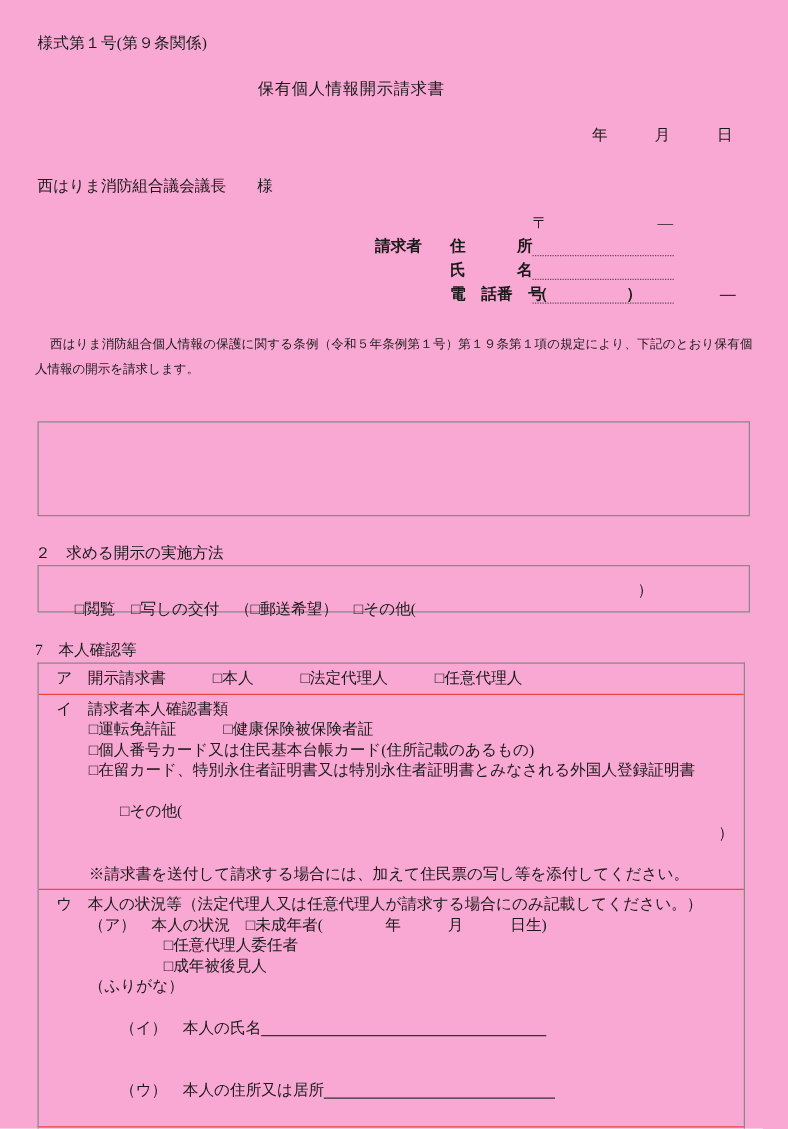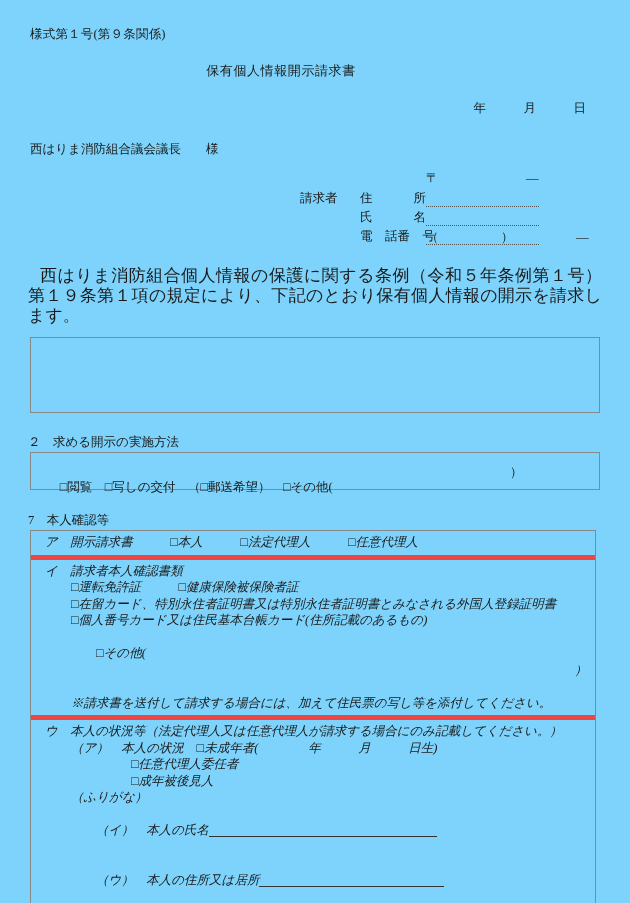--- a/index.html
+++ b/index.html
@@ -9,21 +9,21 @@
     background: #ffffff;
   }
   body {
     font-family: "Liberation Serif", "DejaVu Serif", serif;
     color: #1a1a1a;
   }
   .page {
     position: relative;
     width: 630px;
     height: 903px;
-    background: #7dd3fc;
+    background: #f9a8d4;
     overflow: hidden;
   }
   .abs { position: absolute; }
 
   
   .form-no {
     left: 30px; top: 26px;
     font-size: 12.5px;
     letter-spacing: 0.2px;
     white-space: nowrap;
@@ -51,22 +51,23 @@
   
   .req-block { left: 300px; top: 170px; font-size: 12.5px; }
   .postal-row {
     position: relative;
     height: 18px;
     padding-left: 126px;
     white-space: pre;
   }
   .req-row {
     display: flex;
-    align-items: flex-end;
+    align-items: center;
     height: 19px;
+    font-weight: bold;
   }
   .req-caption {
     width: 60px;
     text-align: left;
     white-space: pre;
     flex: none;
   }
   .req-label {
     width: 66px;
     flex: none;
@@ -85,21 +86,21 @@
     position: absolute;
     left: 0; bottom: -2px;
     white-space: pre;
     letter-spacing: 0;
   }
 
   
   .para {
     left: 28px; top: 266px;
     width: 574px;
-    font-size: 17px;
+    font-size: 10px;
     line-height: 20px;
     text-indent: 12px;
     text-align: justify;
   }
 
   
   .sec-head {
     font-size: 12.5px;
     white-space: pre;
   }
@@ -133,24 +134,23 @@
   
   .vtable {
     left: 30px; top: 530px;
     width: 566px;
     border: 1px solid #888;
     border-bottom: none;
     box-sizing: border-box;
     font-size: 12.5px;
   }
   .vrow {
-    border-bottom: 5px solid #ef4444;
+    border-bottom: 1px solid #ef4444;
     padding: 3px 0 4px 0;
     position: relative;
-    font-style: italic;
   }
   .vline {
     white-space: pre;
     line-height: 16.5px;
     padding-left: 14px;
   }
   .vline.i1 { padding-left: 40px; }
   .vline.i3 { padding-left: 100px; }
   .paren-tail {
     position: absolute;
@@ -224,22 +224,22 @@
 
   <div class="abs vtable">
 
     <div class="vrow">
       <div class="vline">ア　開示請求書　　　□本人　　　□法定代理人　　　□任意代理人</div>
     </div>
 
     <div class="vrow">
       <div class="vline">イ　請求者本人確認書類</div>
       <div class="vline i1">□運転免許証　　　□健康保険被保険者証</div>
+      <div class="vline i1">□個人番号カード又は住民基本台帳カード(住所記載のあるもの)</div>
       <div class="vline i1">□在留カード、特別永住者証明書又は特別永住者証明書とみなされる外国人登録証明書</div>
-      <div class="vline i1">□個人番号カード又は住民基本台帳カード(住所記載のあるもの)</div>
       <div class="vline i1">
         <span>□その他(</span>
         <span class="paren-tail">）</span>
       </div>
       <div class="vline i1">※請求書を送付して請求する場合には、加えて住民票の写し等を添付してください。</div>
     </div>
 
     <div class="vrow">
       <div class="vline">ウ　本人の状況等（法定代理人又は任意代理人が請求する場合にのみ記載してください。）</div>
       <div class="vline i1">（ア）　本人の状況　□未成年者(　　　　年　　　月　　　日生)</div>

